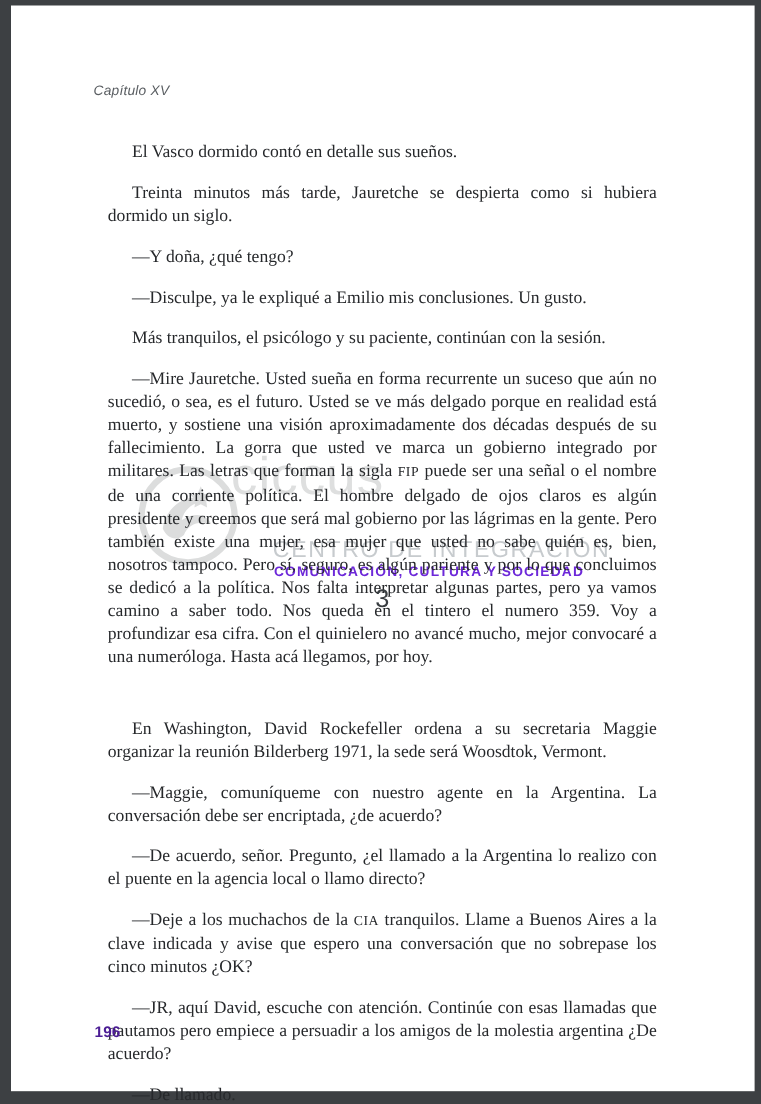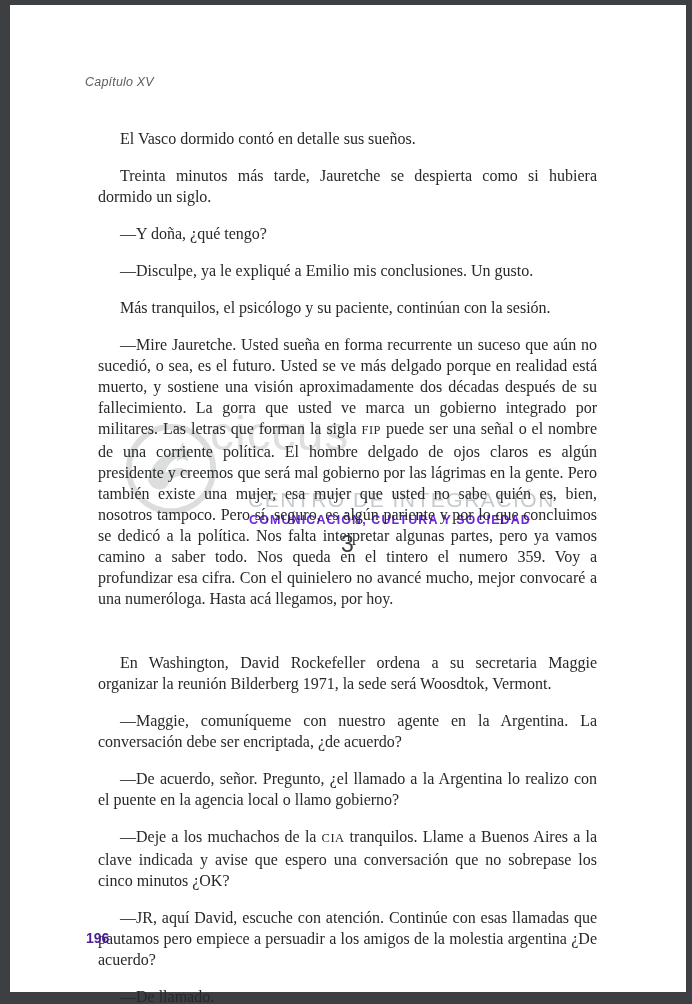--- a/index.html
+++ b/index.html
@@ -81,21 +81,21 @@
       <p><span>—Disculpe, ya le expliqué a Emilio mis conclusiones. Un gusto.</span></p>
       <p><span>Más tranquilos, el psicólogo y su paciente, continúan con la sesión.</span></p>
       <p><span>—Mire Jauretche. Usted sueña en forma recurrente un suceso que aún no sucedió, o sea, es el futuro. Usted se ve más delgado porque en realidad está muerto, y sostiene una visión aproximadamente dos décadas después de su fallecimiento. La gorra que usted ve marca un gobierno integrado por militares. Las letras que forman la sigla </span><span class="sc">FIP</span><span> puede ser una señal o el nombre de una corriente política. El hombre delgado de ojos claros es algún presidente y creemos que será mal gobierno por las lágrimas en la gente. Pero también existe una mujer, esa mujer que usted no sabe quién es, bien, nosotros tampoco. Pero sí, seguro, es algún pariente y por lo que concluimos se dedicó a la política. Nos falta interpretar algunas partes, pero ya vamos camino a saber todo. Nos queda en el tintero el numero 359. Voy a profundizar esa cifra. Con el quinielero no avancé mucho, mejor convocaré a una numeróloga. Hasta acá llegamos, por hoy.</span></p>
     </div>
 
   <div class="section-number">3</div>
 
   <div class="text-block text-block-b">
       <p><span>En Washington, David Rockefeller ordena a su secretaria Maggie organizar la reunión Bilderberg 1971, la sede será Woosdtok, Vermont.</span></p>
       <p><span>—Maggie, comuníqueme con nuestro agente en la Argentina. La conversación debe ser encriptada, ¿de acuerdo?</span></p>
-      <p><span>—De acuerdo, señor. Pregunto, ¿el llamado a la Argentina lo realizo con el puente en la agencia local o llamo gobierno?</span></p>
+      <p><span>—De acuerdo, señor. Pregunto, ¿el llamado a la Argentina lo realizo con el puente en la agencia local o llamo directo?</span></p>
       <p><span>—Deje a los muchachos de la </span><span class="sc">CIA</span><span> tranquilos. Llame a Buenos Aires a la clave indicada y avise que espero una conversación que no sobrepase los cinco minutos ¿OK?</span></p>
       <p><span>—JR, aquí David, escuche con atención. Continúe con esas llamadas que pautamos pero empiece a persuadir a los amigos de la molestia argentina ¿De acuerdo?</span></p>
       <p><span>—De llamado.</span></p>
     </div>
 
   <div class="page-number">196</div>
 
 </div>
 
 </body></html>

